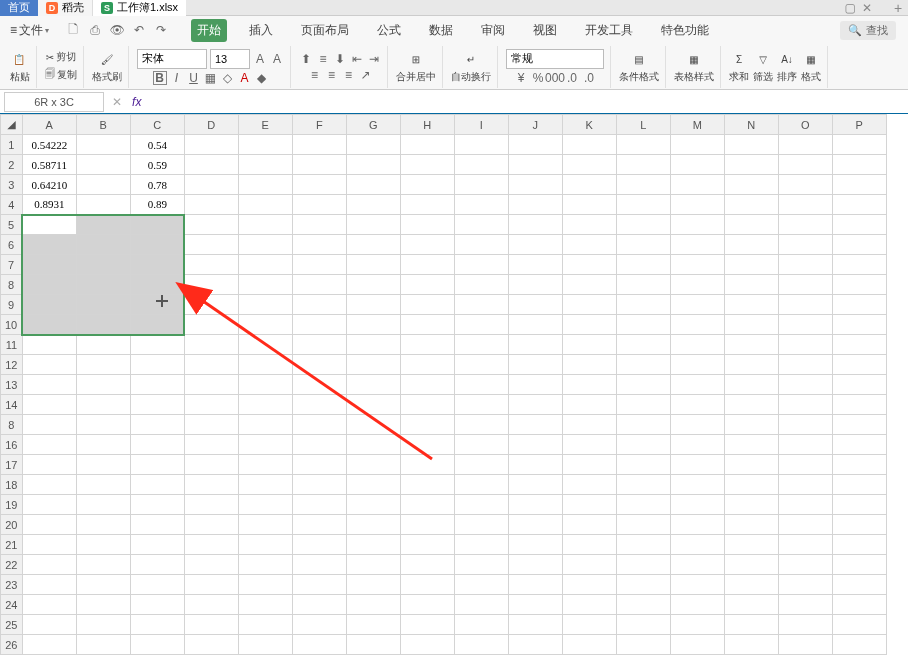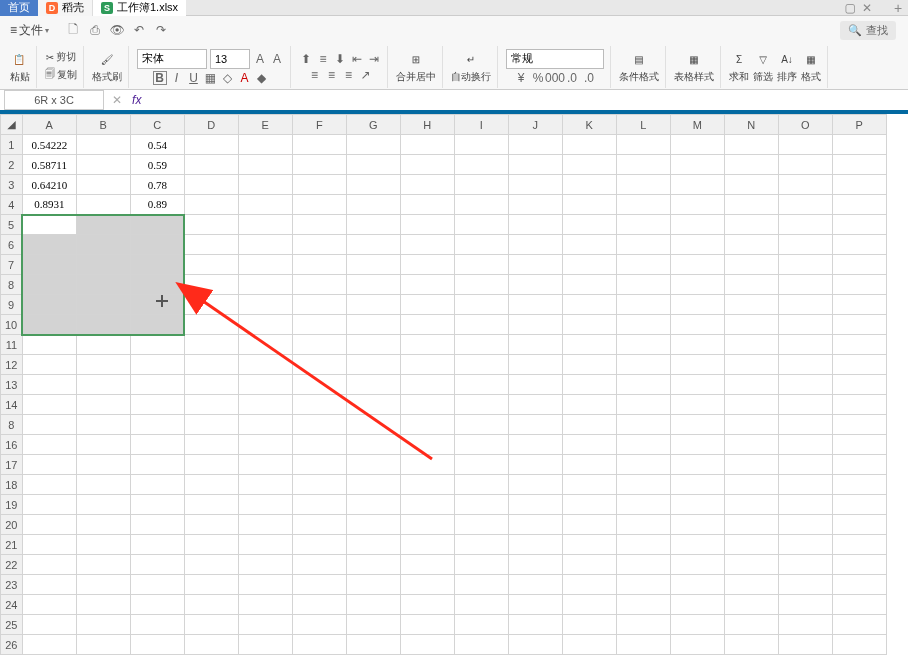--- a/index.html
+++ b/index.html
@@ -36,21 +36,21 @@
     .rrow { display: flex; gap: 3px; align-items: center; }
     .rbtn-sm { font-size: 10px; color: #444; display: flex; align-items: center; gap: 2px; }
     .ico { width: 14px; height: 14px; display: flex; align-items: center; justify-content: center; color: #666; }
     .combo { border: 1px solid #bbb; background: #fff; font-size: 11px; padding: 1px 4px; height: 20px; display: flex; align-items: center; }
     .font-combo { width: 70px; font-family: Liberation Mono, monospace; }
     .size-combo { width: 40px; }
     .style-combo { width: 98px; }
     .bold-btn { font-weight: bold; border: 1px solid #888; padding: 1px 4px; }
     
     
-    .formula-row { height: 24px; display: flex; align-items: center; border-bottom: 4px solid #0369a1; background: #fff; }
+    .formula-row { height: 24px; display: flex; align-items: center; border-bottom: 1px solid #0369a1; background: #fff; }
     .name-box { width: 100px; border: 1px solid #ccc; height: 20px; margin: 0 4px; font-size: 11px; padding: 2px 6px; text-align: center; color: #555; }
     .fx-label { font-style: italic; color: #4c1d95; padding: 0 6px; }
     .formula-input { flex: 1; height: 20px; border: none; padding: 2px 6px; }
     
     
     .grid-wrap { position: relative; }
     .grid { border-collapse: collapse; table-layout: fixed; }
     .grid th, .grid td { border: 1px solid #d4d4d4; font-size: 11px; height: 20px; padding: 0 4px; text-align: center; background: #fff; }
     .grid th { background: #f0f0f0; font-weight: normal; color: #555; }
     .corner { width: 18px; background: #f0f0f0 !important; }
@@ -96,20 +96,31 @@
 </div>
 
 <div class="menu-bar">
   <div class="menu-btn menu-file">≡ <span>文件</span> <span class="drop-arr">▾</span></div>
   <div class="menu-icons">
     <span class="mi">🗋</span>
     <span class="mi">⎙</span>
     <span class="mi">👁</span>
     <span class="mi">↶</span>
     <span class="mi">↷</span>
+  </div>
+  <div class="ribbon-tabs">
+    <span class="rtab rtab-active">开始</span>
+    <span class="rtab">插入</span>
+    <span class="rtab">页面布局</span>
+    <span class="rtab">公式</span>
+    <span class="rtab">数据</span>
+    <span class="rtab">审阅</span>
+    <span class="rtab">视图</span>
+    <span class="rtab">开发工具</span>
+    <span class="rtab">特色功能</span>
   </div>
   <div class="search-box">🔍 <span>查找</span></div>
 </div>
 
 <div class="ribbon">
   <div class="rgroup">
     <div class="rbtn-lg">
       <span class="rbtn-icon-lg">📋</span>
       <span>粘贴</span>
     </div>

